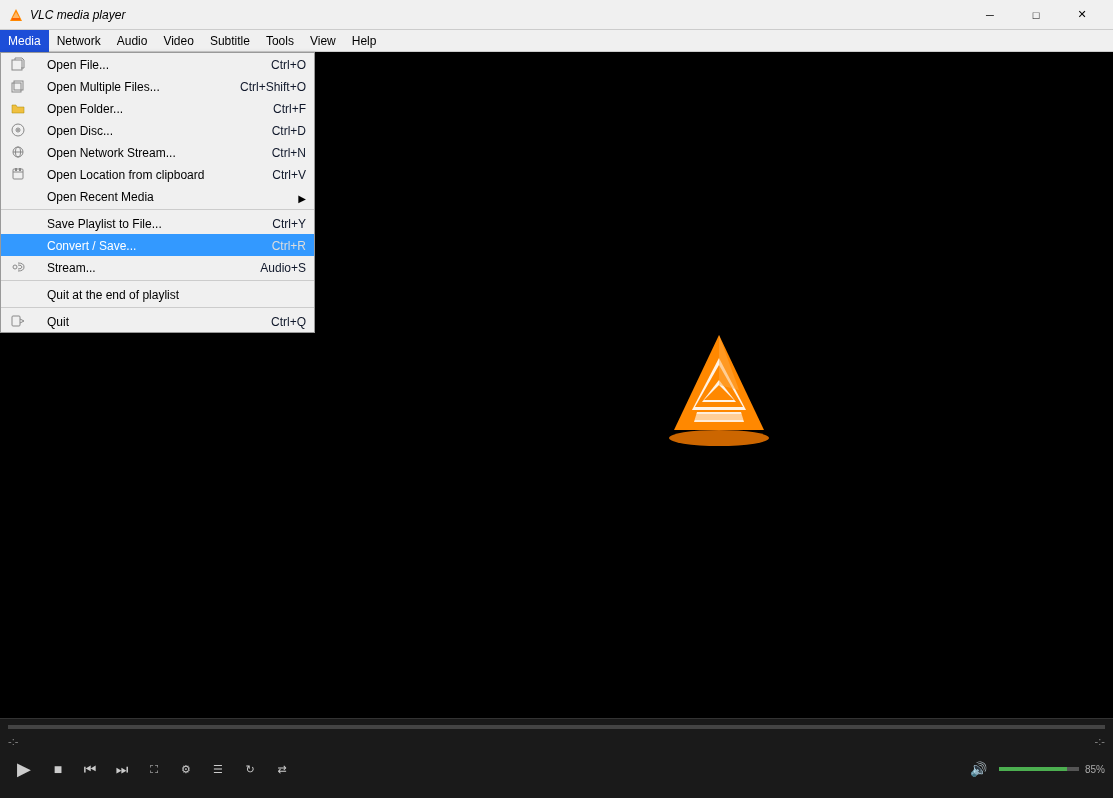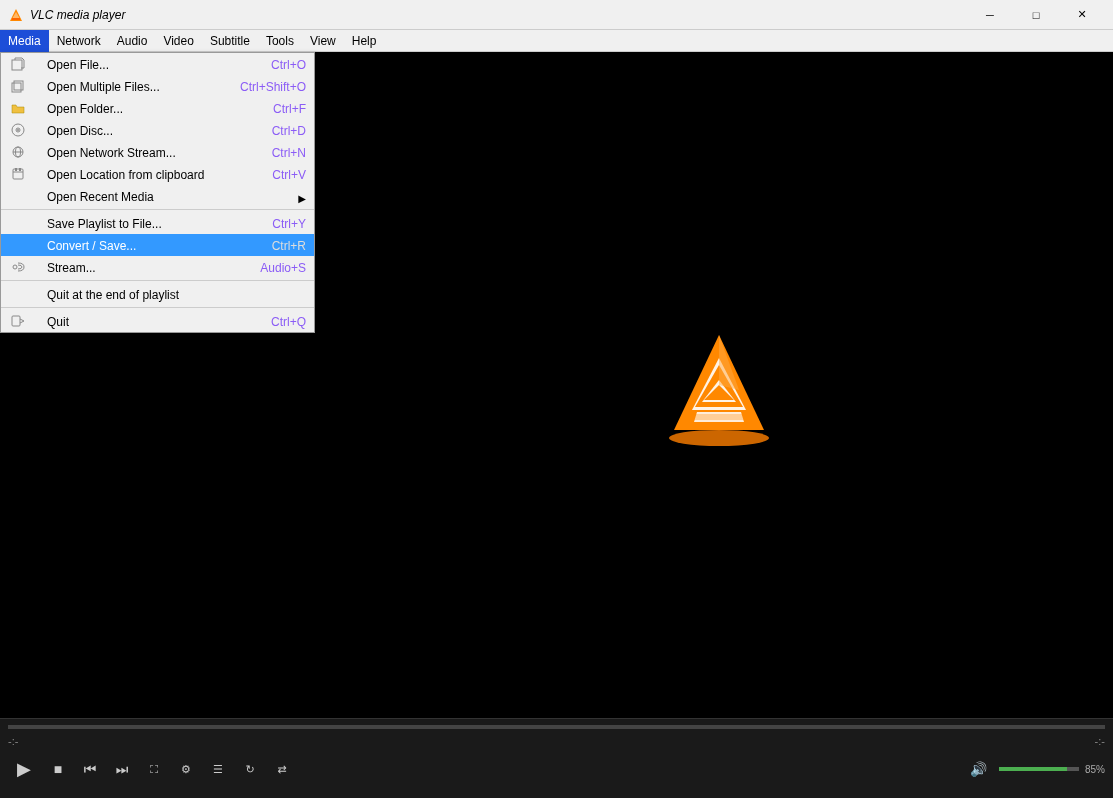--- a/index.html
+++ b/index.html
@@ -110,21 +110,21 @@
       align-items: center;
       justify-content: center;
       flex-shrink: 0;
     }
     .dropdown-label {
       flex: 1;
       font-size: 12px;
     }
     .dropdown-shortcut {
       font-size: 12px;
-      color: #8b5cf6;
+      color: #0f172a;
       margin-left: 20px;
     }
     .dropdown-item.highlighted .dropdown-shortcut {
       color: #ddd;
     }
     .dropdown-arrow {
       margin-left: 4px;
       font-size: 10px;
     }
 

